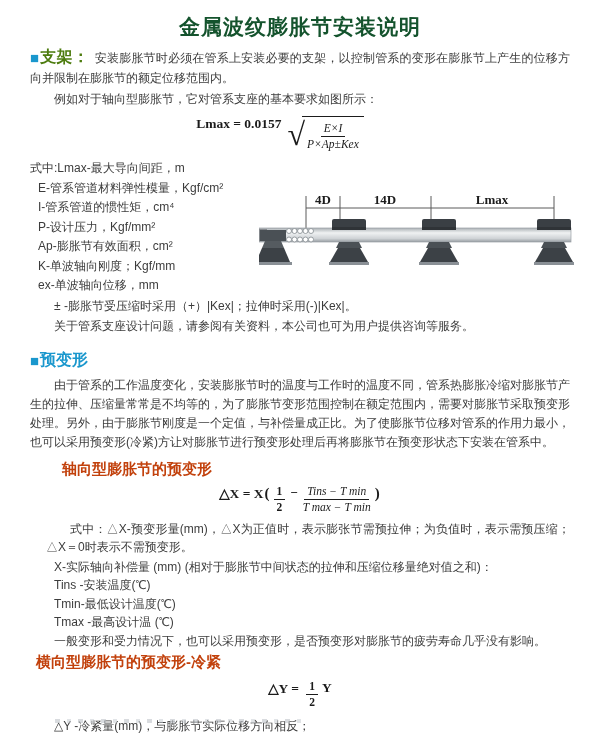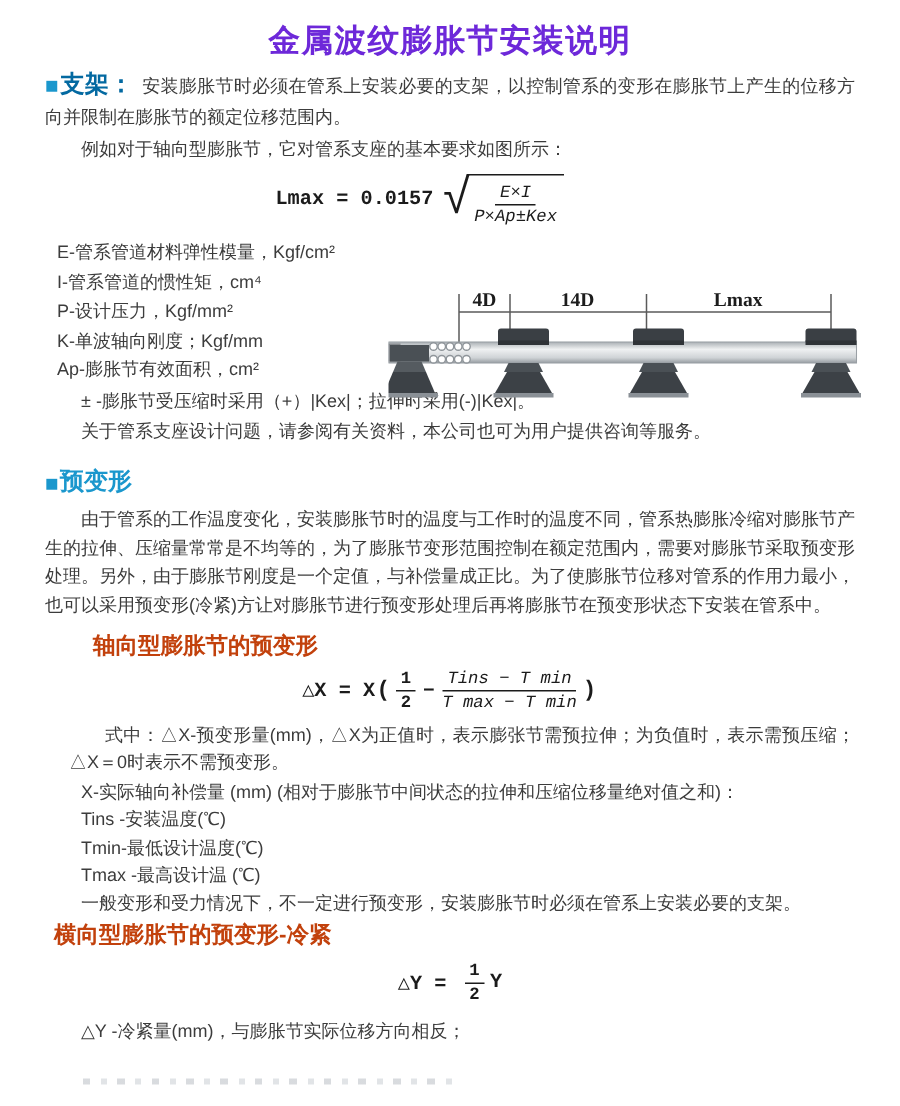--- a/index.html
+++ b/index.html
@@ -2,33 +2,33 @@
 <html><head>
 <meta charset="utf-8">
 <style>
   html,body{margin:0;padding:0;background:#fff;}
   .page{
     position:relative;width:600px;height:737px;margin:0;background:#ffffff;
     font-family:"Liberation Sans",sans-serif;color:#3c3c3c;overflow:hidden;
     -webkit-font-smoothing:antialiased;
   }
   .doc-title{
-    padding-top:13px;text-align:center;font-size:21px;font-weight:bold;color:#6d28d9;
+    padding-top:13px;text-align:center;font-size:21px;font-weight:bold;color:#14532d;
     letter-spacing:1px;margin-bottom:6px;
   }
   p{margin:0;}
   .body-text{font-size:12px;line-height:20px;color:#3c3c3c;text-align:justify;}
   .sec1-p1{margin:4px 30px 0 30px;}
   .sec-marker{color:#1a97cd;font-size:15px;vertical-align:-1px;margin-right:1px;}
-  .sec-title-inline{color:#0369a1;font-size:16px;font-weight:bold;margin-right:6px;}
+  .sec-title-inline{color:#4d7c0f;font-size:16px;font-weight:bold;margin-right:6px;}
   .sec1-p2{margin:1px 30px 0 30px;text-indent:2em;}
   
   .formula{
-    display:flex;justify-content:center;align-items:center;
-    font-family:Liberation Mono, monospace;color:#1b1b1b;
+    display:flex;justify-content:center;
+    font-family:Liberation Serif, serif;color:#1b1b1b;
   }
   .f1{margin:7px 40px 8px 0;}
   .f-lhs,.f-suffix,.f-paren{font-weight:bold;font-size:13.5px;white-space:pre;}
   .f-paren{font-size:15px;padding:0 1px;}
   .sqrt{display:inline-flex;align-items:center;margin-left:6px;}
   .radical{font-size:32px;font-weight:400;line-height:30px;margin-right:-3px;color:#1b1b1b;}
   .sqrt-content{border-top:1.6px solid #1b1b1b;padding:1px 5px 0 5px;}
   .frac{display:inline-flex;flex-direction:column;align-items:center;
         font-size:11.5px;line-height:13px;font-style:italic;}
   .frac .num{border-bottom:1.2px solid #1b1b1b;padding:0 3px 1px 3px;}
@@ -80,25 +80,27 @@
       <span class="sqrt-content">
         <span class="frac">
           <span class="num">E×I</span>
           <span class="den">P×Ap±Kex</span>
         </span>
       </span>
     </span>
   </div>
 
   <div class="defs">
+    <div class="line">式中:Lmax-最大导向间距，m</div>
     <div class="line indent">E-管系管道材料弹性模量，Kgf/cm²</div>
     <div class="line indent">I-管系管道的惯性矩，cm⁴</div>
     <div class="line indent">P-设计压力，Kgf/mm²</div>
+    <div class="line indent">Ap-膨胀节有效面积，cm²</div>
     <div class="line indent">K-单波轴向刚度；Kgf/mm</div>
-    <div class="line indent">Ap-膨胀节有效面积，cm²</div>
+    <div class="line indent">ex-单波轴向位移，mm</div>
   </div>
   <div class="note-line">± -膨胀节受压缩时采用（+）|Kex|；拉伸时采用(-)|Kex|。</div>
   <div class="note-line">关于管系支座设计问题，请参阅有关资料，本公司也可为用户提供咨询等服务。</div>
 
   <div class="diagram">
     <svg width="350" height="100" viewBox="0 0 350 100">
       <defs>
         <linearGradient id="pipeGrad" x1="0" y1="0" x2="0" y2="1">
           <stop offset="0" stop-color="#aab0b4"></stop>
           <stop offset="0.35" stop-color="#eff1f2"></stop>
@@ -189,21 +191,21 @@
   </div>
 
   <p class="body-text axial-expl">式中：△X-预变形量(mm)，△X为正值时，表示膨张节需预拉伸；为负值时，表示需预压缩；△X＝0时表示不需预变形。</p>
 
   <div class="axial-items">
     <div class="line">X-实际轴向补偿量 (mm) (相对于膨胀节中间状态的拉伸和压缩位移量绝对值之和)：</div>
     <div class="line">Tins -安装温度(℃)</div>
     <div class="line">Tmin-最低设计温度(℃)</div>
     <div class="line">Tmax -最高设计温 (℃)</div>
   </div>
-  <p class="body-text axial-note">一般变形和受力情况下，不一定进行预变形，安装膨胀节时必须在管系上安装必要的支架。</p>
+  <p class="body-text axial-note">一般变形和受力情况下，也可以采用预变形，是否预变形对膨胀节的疲劳寿命几乎没有影响。</p>
 
   <div class="sub-head lateral">横向型膨胀节的预变形-冷紧</div>
 
   <div class="formula f3">
     <span class="f-lhs">△Y = </span>
     <span class="frac upright">
       <span class="num">1</span>
       <span class="den">2</span>
     </span>
     <span class="f-suffix">Y</span>

